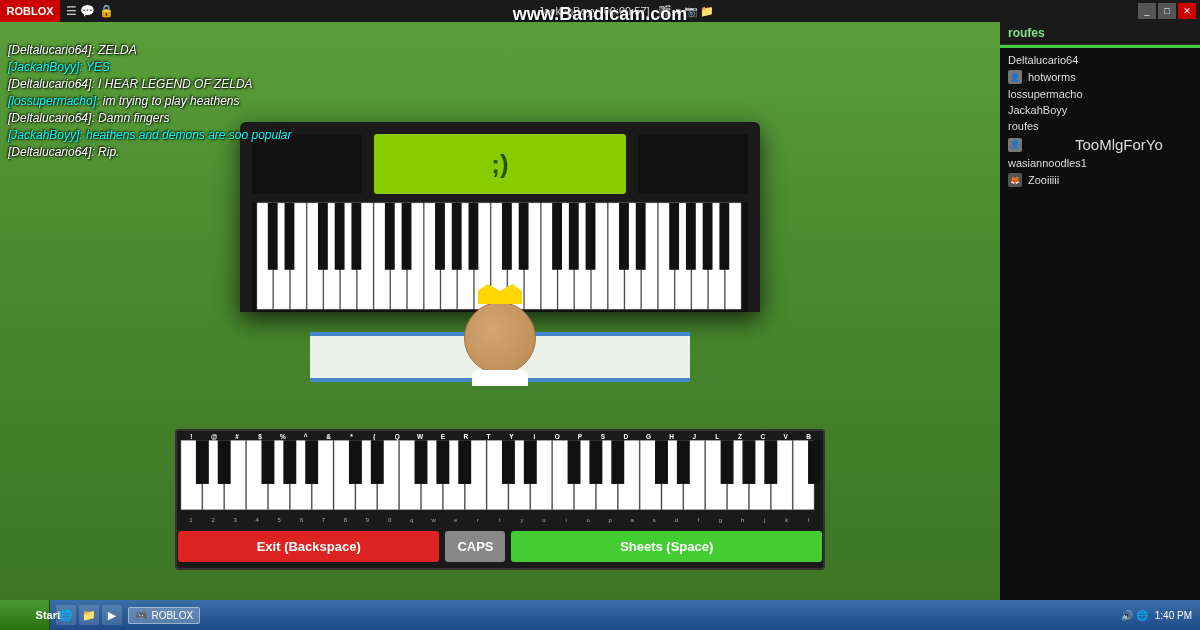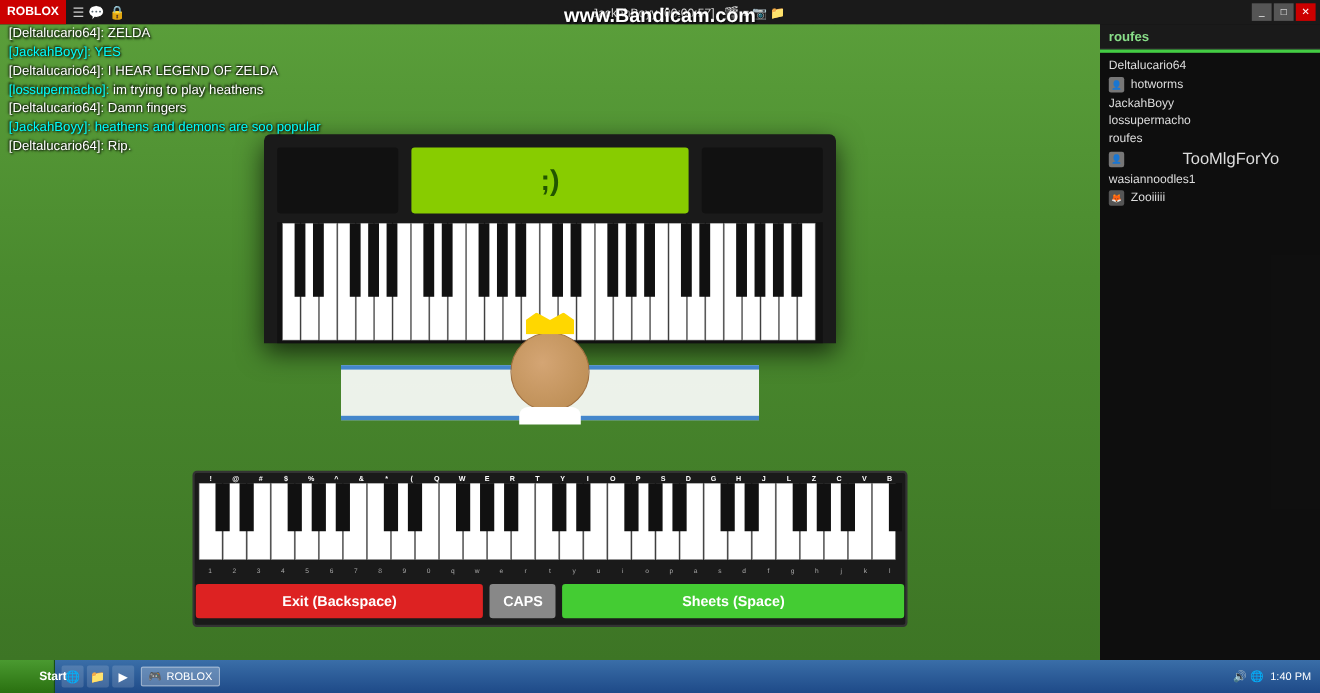--- a/index.html
+++ b/index.html
@@ -113,24 +113,25 @@
     
     .grass-bg {
       position: absolute;
       inset: 0;
       background: linear-gradient(180deg, #5a9e3a 0%, #4a8a2e 40%, #3d7525 100%);
     }
 
     
     .chat-panel {
       position: absolute;
-      top: 0;
+      top: 20px;
       left: 8px;
       width: 320px;
       z-index: 50;
+      font-style: italic;
     }
     .chat-line {
       font-size: 12px;
       line-height: 17px;
       text-shadow: 1px 1px 2px #000, -1px -1px 2px #000;
       white-space: nowrap;
     }
     .chat-name-white { color: #ffffff; }
     .chat-name-cyan { color: #00ffff; }
     .chat-text-white { color: #ffffff; }
@@ -619,24 +620,24 @@
   <div style="height:3px; background:#44cc44;"></div>
   <div class="sidebar-player-list">
     <div class="sidebar-player">
       <span style="color:#ddd;font-size:11px;">Deltalucario64</span>
     </div>
     <div class="sidebar-player">
       <div class="player-icon" style="background:#777;">👤</div>
       <span style="color:#ddd;font-size:11px;">hotworms</span>
     </div>
     <div class="sidebar-player">
+      <span style="color:#ddd;font-size:11px;">lossupermacho</span>
+    </div>
+    <div class="sidebar-player">
       <span style="color:#ddd;font-size:11px;">JackahBoyy</span>
-    </div>
-    <div class="sidebar-player">
-      <span style="color:#ddd;font-size:11px;">lossupermacho</span>
     </div>
     <div class="sidebar-player">
       <span style="color:#ddd;font-size:11px;">roufes</span>
     </div>
     <div class="sidebar-player">
       <div class="player-icon" style="background:#777;">👤</div>
       <span style="color:#ddd;font-size:15px;margin-left:47px;">TooMlgForYo</span>
     </div>
     <div class="sidebar-player">
       <span style="color:#ddd;font-size:11px;">wasiannoodles1</span>

